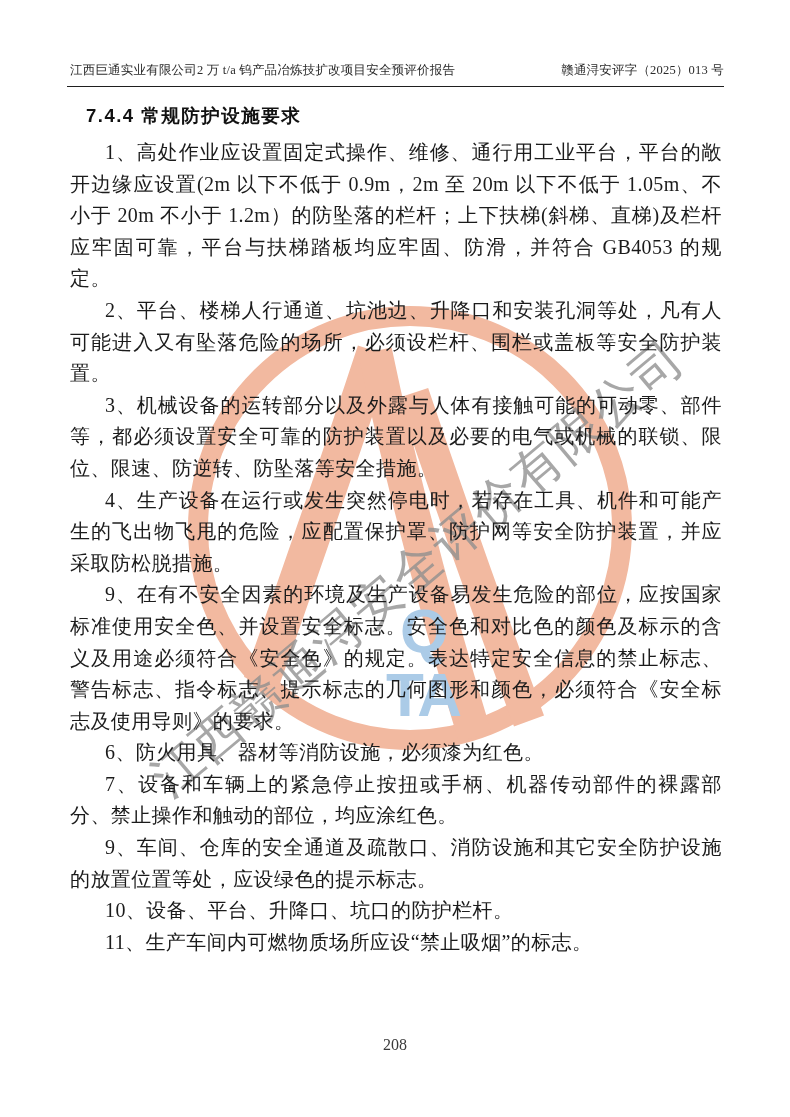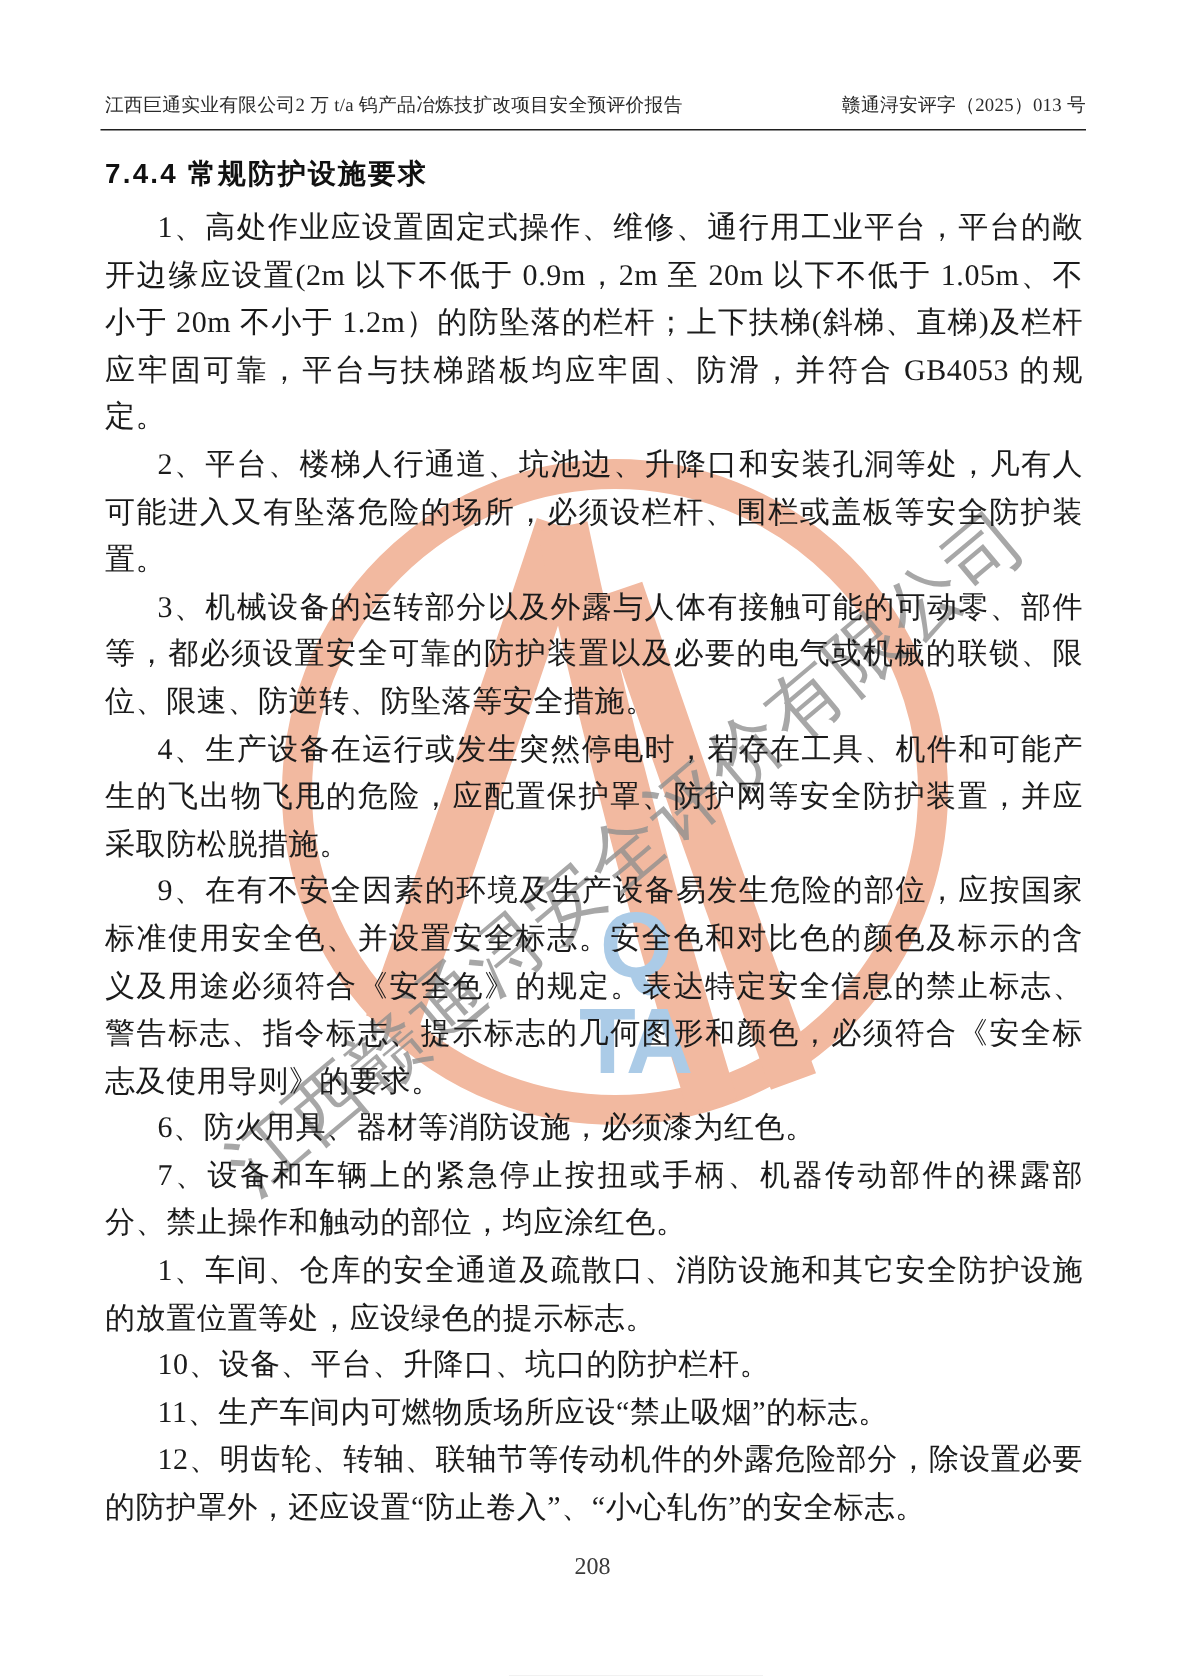--- a/index.html
+++ b/index.html
@@ -27,21 +27,21 @@
   
   .content {
     position: absolute; top: 97px; left: 70px; width: 652px;
     z-index: 3;
   }
   .section-heading {
     font-family: "Liberation Sans", sans-serif;
     font-weight: bold;
     font-size: 18.5px;
     letter-spacing: 1.5px;
-    margin: 6px 0 9px 0;
+    margin: 6px 0 9px 16px;
     color: #111;
   }
   .body-para {
     margin: 0;
     font-size: 20px;
     line-height: 31.6px;
     text-align: justify;
     text-indent: 35px;
     letter-spacing: 0.4px;
     color: #1b1b1b;
@@ -105,23 +105,22 @@
 
   <div class="content">
     <h2 class="section-heading">7.4.4 常规防护设施要求</h2>
     <p class="body-para">1、高处作业应设置固定式操作、维修、通行用工业平台，平台的敞开边缘应设置(2m 以下不低于 0.9m，2m 至 20m 以下不低于 1.05m、不小于 20m 不小于 1.2m）的防坠落的栏杆；上下扶梯(斜梯、直梯)及栏杆应牢固可靠，平台与扶梯踏板均应牢固、防滑，并符合 GB4053 的规定。</p>
     <p class="body-para">2、平台、楼梯人行通道、坑池边、升降口和安装孔洞等处，凡有人可能进入又有坠落危险的场所，必须设栏杆、围栏或盖板等安全防护装置。</p>
     <p class="body-para">3、机械设备的运转部分以及外露与人体有接触可能的可动零、部件等，都必须设置安全可靠的防护装置以及必要的电气或机械的联锁、限位、限速、防逆转、防坠落等安全措施。</p>
     <p class="body-para">4、生产设备在运行或发生突然停电时，若存在工具、机件和可能产生的飞出物飞甩的危险，应配置保护罩、防护网等安全防护装置，并应采取防松脱措施。</p>
     <p class="body-para">9、在有不安全因素的环境及生产设备易发生危险的部位，应按国家标准使用安全色、并设置安全标志。安全色和对比色的颜色及标示的含义及用途必须符合《安全色》的规定。表达特定安全信息的禁止标志、警告标志、指令标志、提示标志的几何图形和颜色，必须符合《安全标志及使用导则》的要求。</p>
     <p class="body-para">6、防火用具、器材等消防设施，必须漆为红色。</p>
     <p class="body-para">7、设备和车辆上的紧急停止按扭或手柄、机器传动部件的裸露部分、禁止操作和触动的部位，均应涂红色。</p>
-    <p class="body-para">1、车间、仓库的安全通道及疏散口、消防设施和其它安全防护设施的放置位置等处，应设绿色的提示标志。</p>
+    <p class="body-para">9、车间、仓库的安全通道及疏散口、消防设施和其它安全防护设施的放置位置等处，应设绿色的提示标志。</p>
     <p class="body-para">10、设备、平台、升降口、坑口的防护栏杆。</p>
     <p class="body-para">11、生产车间内可燃物质场所应设“禁止吸烟”的标志。</p>
-    <p class="body-para">12、明齿轮、转轴、联轴节等传动机件的外露危险部分，除设置必要的防护罩外，还应设置“防止卷入”、“小心轧伤”的安全标志。</p>
   </div>
 
   <div class="footer">
     <span>208</span>
   </div>
 
 </div>
 
 </body></html>

